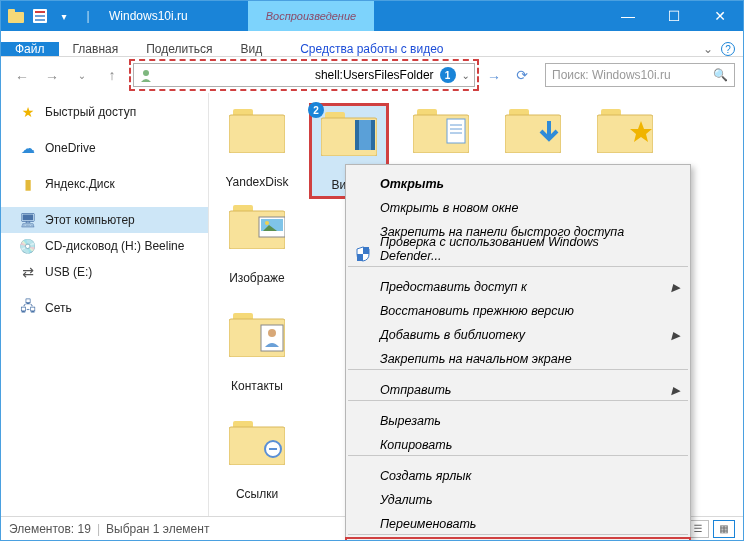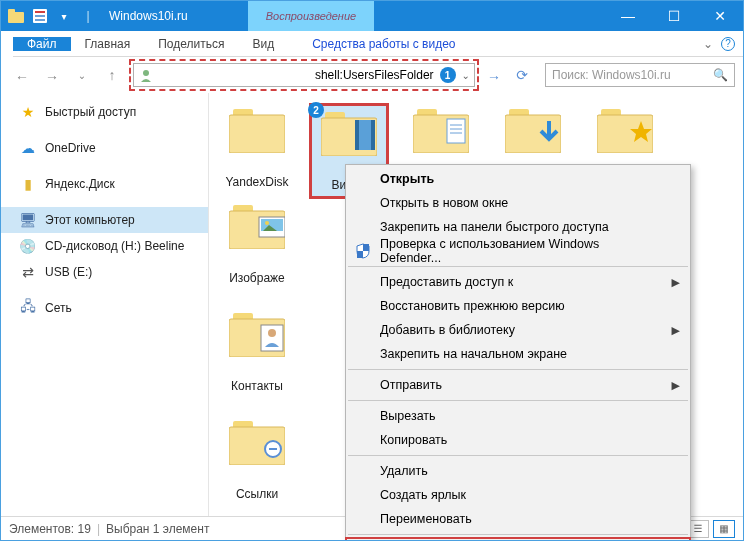--- a/index.html
+++ b/index.html
@@ -11,21 +11,21 @@
   .titlebar .qat { display: flex; align-items: center; padding-left: 4px; gap: 2px; }
   .qat-icon { width: 22px; height: 22px; display: flex; align-items: center; justify-content: center; }
   .titlebar .title { padding-left: 10px; }
   .titlebar .spacer { flex: 1; }
   .titlebar .tab-extra { background: #7dd3fc; height: 100%; display: flex; flex-direction: column; align-items: center; justify-content: center; color: #8a4a68; font-size: 11px; padding: 0 18px; margin-left: 60px; font-style: italic; }
   .winbtns { display: flex; height: 100%; }
   .winbtn { width: 46px; display: flex; align-items: center; justify-content: center; color: #fff; font-size: 14px; }
   .winbtn.close { background: transparent; }
 
   
-  .ribbon { height: 26px; background: #fff; border-bottom: 1px solid #d9d9d9; display: flex; align-items: center; font-size: 12px; margin-left: 12px; }
+  .ribbon { height: 26px; background: #fff; border-bottom: 1px solid #d9d9d9; display: flex; align-items: flex-end; font-size: 12px; }
   .ribbon .filetab { background: #1a84d8; color: #fff; padding: 0 14px; display: flex; align-items: center; }
   .ribbon .tab { padding: 0 14px; display: flex; align-items: center; color: #444; }
   .ribbon .tab.pink { color: #1d4ed8; }
   .ribbon .rs { flex:1; display:flex; justify-content:flex-end; align-items:center; padding-right:8px; color:#777; gap:8px;}
 
   
   .navrow { height: 36px; display: flex; align-items: center; padding: 4px 8px; gap: 4px; }
   .navbtn { width: 26px; height: 26px; display: flex; align-items: center; justify-content: center; color: #888; font-size: 14px; }
   .addr-wrap { flex: 1; border: 2px dashed #d04040; padding: 2px; position: relative; border-radius: 1px; text-align: right; }
   .addr { height: 24px; border: 1px solid #b0b0b0; background: #fff; display: flex; align-items: center; padding: 0 4px; font-size: 12px; gap: 6px; }
@@ -51,21 +51,21 @@
   .item { width: 80px; display: flex; flex-direction: column; align-items: center; font-size: 12px; color: #222; padding: 4px; position: relative; }
   .item .fldr { width: 56px; height: 46px; position: relative; }
   .item .lbl { text-align: center; margin-top: 22px; max-width: 80px; overflow: hidden; white-space: nowrap; }
   .item.highlight { border: 3px solid #d04040; }
   .item.selected { background: #cde6f7; }
 
   .folder-shape { position: absolute; inset: 0; }
 
   
   .ctx { position: absolute; left: 344px; top: 163px; width: 346px; background: #f2f2f2; border: 1px solid #b6b6b6; box-shadow: 3px 3px 6px rgba(0,0,0,0.25); font-size: 12.5px; z-index: 50; padding: 2px 0; }
-  .ctx-row { display: flex; align-items: center; height: 24px; padding: 0 28px 0 34px; color: #000; position: relative; }
+  .ctx-row { display: flex; align-items: flex-end; height: 24px; padding: 0 28px 0 34px; color: #000; position: relative; font-style: italic; }
   .ctx-row.bold { font-weight: 600; }
   .ctx-row .arrow { position: absolute; right: 10px; font-size: 11px; color: #444; }
   .ctx-row .cicon { position:absolute; left:8px; width:18px; height:18px; display:flex; align-items:center; justify-content:center; }
   .ctx-sep { height: 1px; background: #c8c8c8; margin: 3px 2px; }
   .ctx-row.hl { outline: 2px solid #d04040; outline-offset: -1px; }
 
   
   .status { position:absolute; bottom:0; left:0; right:0; height: 24px; border-top: 1px solid #d9d9d9; display: flex; align-items: center; font-size: 12px; color: #555; padding: 0 8px; background:#fff; }
   .status .sep { margin: 0 6px; color: #bbb; }
   .status .rs { margin-left:auto; display:flex; gap:4px; }
@@ -342,24 +342,24 @@
       </div>
       <div class="ctx-sep"></div>
       <div class="ctx-row">
         <span>Вырезать</span>
       </div>
       <div class="ctx-row">
         <span>Копировать</span>
       </div>
       <div class="ctx-sep"></div>
       <div class="ctx-row">
+        <span>Создать ярлык</span>
+      </div>
+      <div class="ctx-row">
         <span>Удалить</span>
-      </div>
-      <div class="ctx-row">
-        <span>Создать ярлык</span>
       </div>
       <div class="ctx-row">
         <span>Переименовать</span>
       </div>
       <div class="ctx-sep"></div>
       <div class="ctx-row hl"></div>
     </div>
 
   <div class="status">
     <span>Элементов: 19</span>

